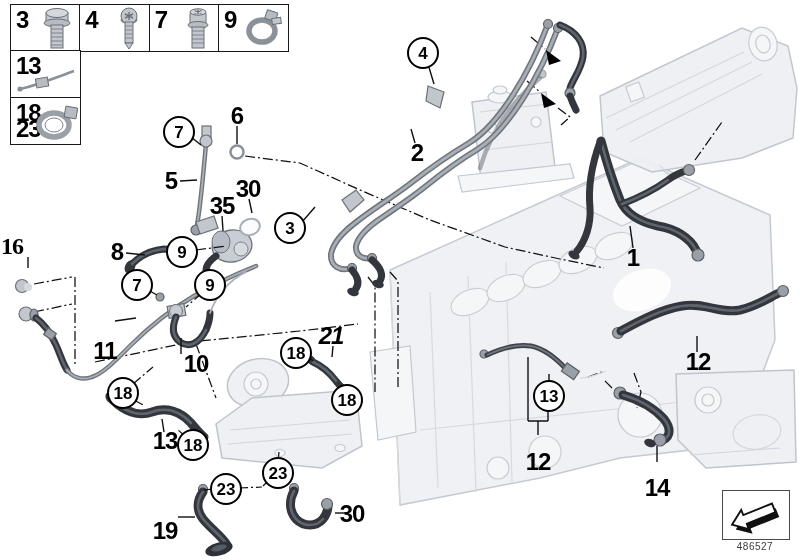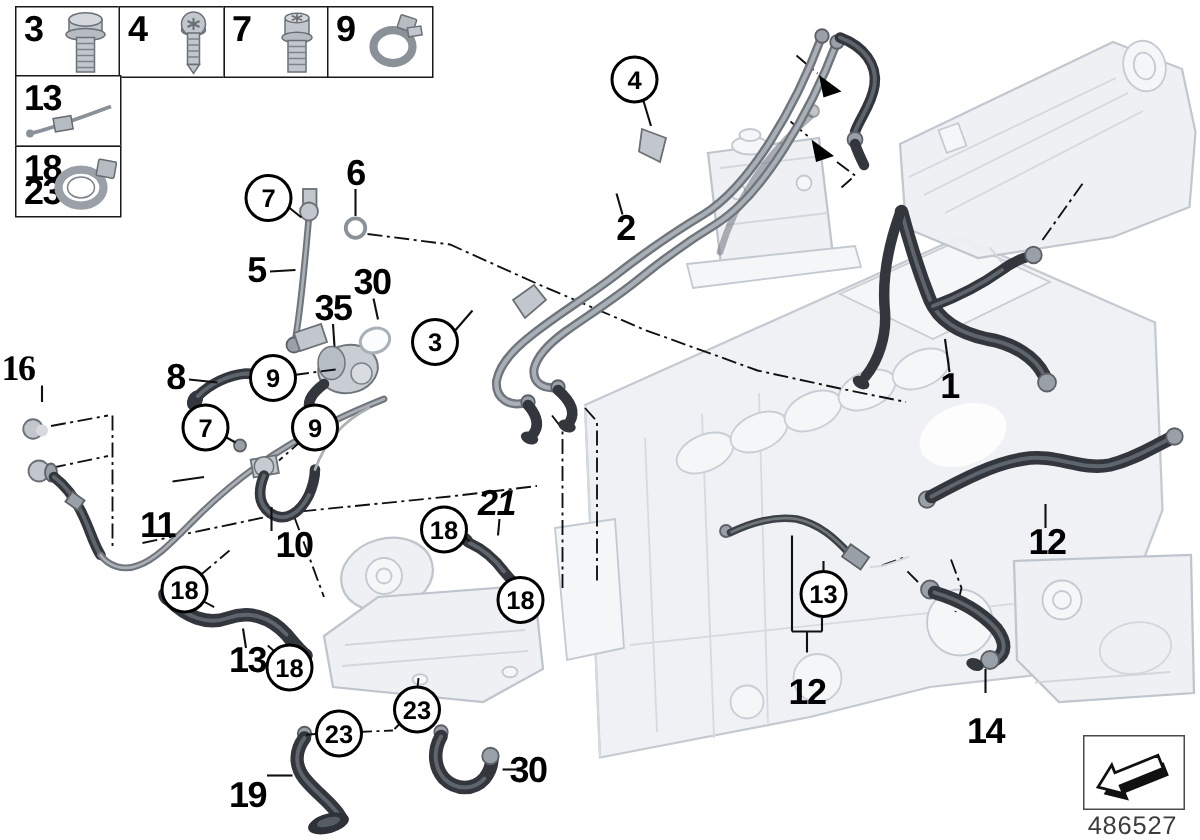--- a/index.html
+++ b/index.html
@@ -33,21 +33,21 @@
   .lcell{width:69px;height:46px;border:1.7px solid #181818;background:#fff;
          margin-right:-1.7px;position:relative;}
   .lcell.tall{margin-top:-1.7px;}
   .lnum{position:absolute;left:5px;top:1px;font-weight:bold;font-size:24px;letter-spacing:-1px;}
   .lnum.b2{top:auto;bottom:1px;}
   .licon{position:absolute;right:4px;top:2px;}
   
   .pnbox{position:absolute;left:722px;top:490px;width:66px;height:48px;
          border:1.6px solid #4a4a4a;background:#fff;z-index:7;}
   .pnlabel{position:absolute;left:712px;top:541px;width:86px;text-align:center;
-           font-size:17px;color:#3c3c3c;letter-spacing:.5px;z-index:7;}
+           font-size:10px;color:#3c3c3c;letter-spacing:.5px;z-index:7;}
 </style>
 </head>
 <body>
 
 <div class="stage">
 
   <svg width="800" height="560" viewBox="0 0 800 560" style="position:absolute;left:0;top:0;z-index:1">
 
     <g opacity="0.9">
       <path class="fadeA" d="M390,270 L640,158 L770,215 L775,340 L735,445 L620,458 L540,478 L400,505 Z"></path>

